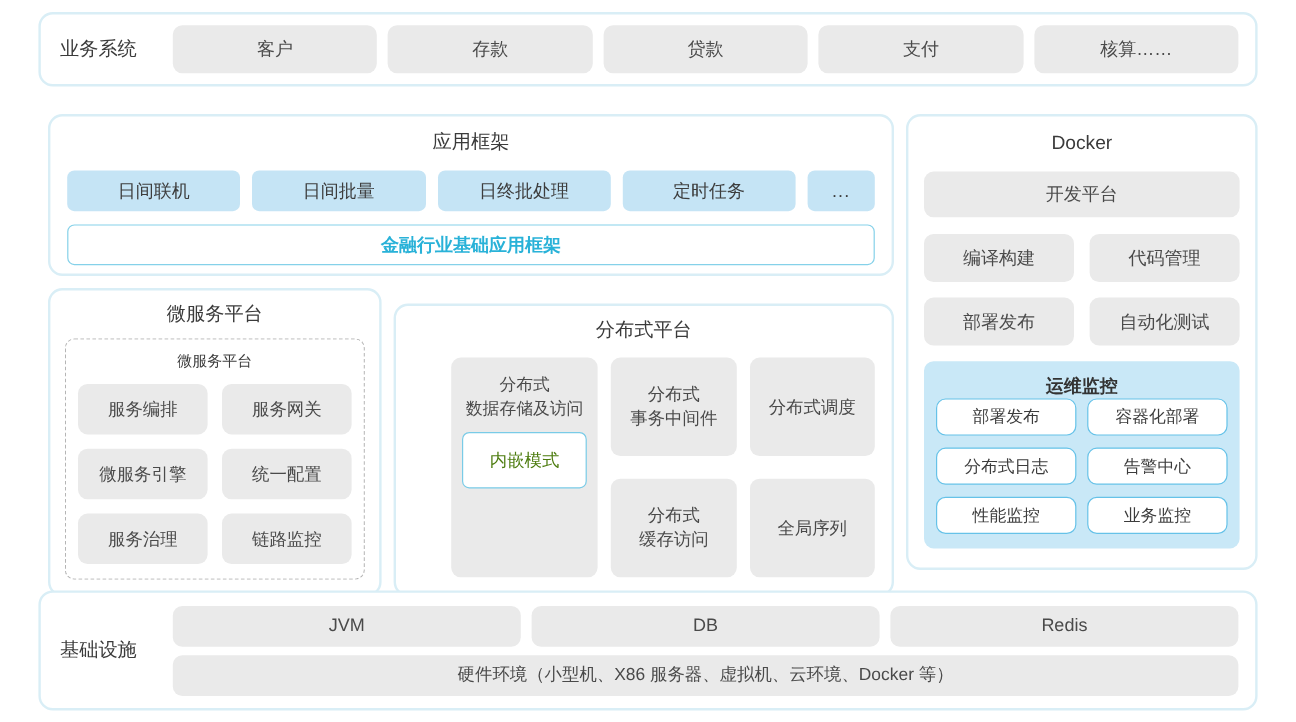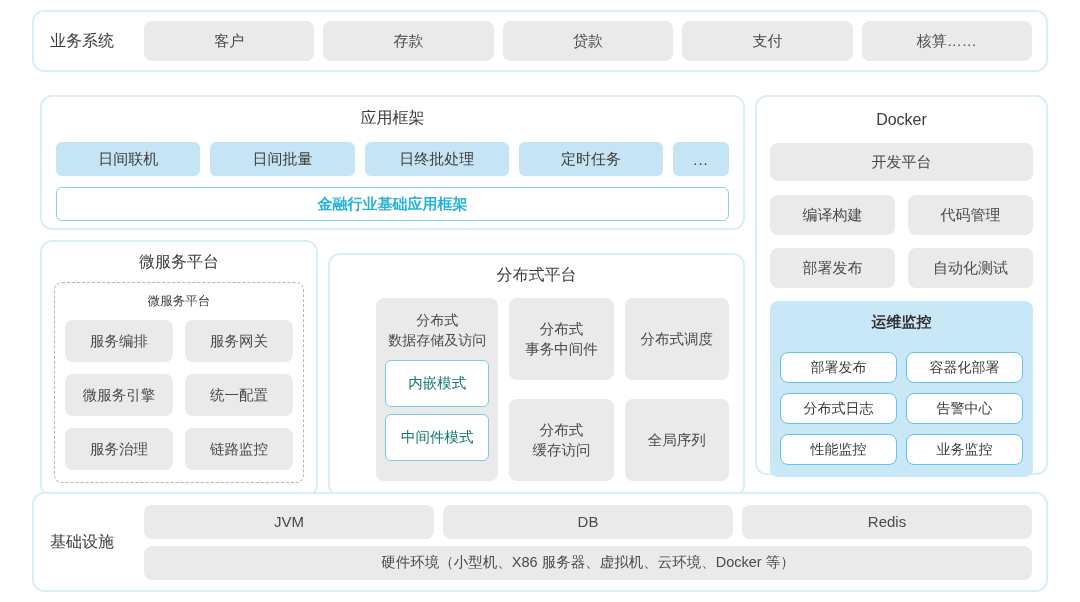--- a/index.html
+++ b/index.html
@@ -67,33 +67,33 @@
   
   .dist { flex:1; padding:10px 14px 14px; }
   .dist .card-title { margin-bottom:12px; }
   .dist-body { display:flex; gap:11px; height:183px;padding-left:32px; }
   .storage { flex:1; background:#eaeaea; border-radius:8px; padding:0 9px; display:flex; flex-direction:column; }
   .storage-title { font-size:14px; color:#4a4a4a; margin:13px 0 10px; }
   .mode-box {
     background:#fff; border:1.5px solid #79cbe7; border-radius:6px;
     height:47px; margin-bottom:7px;
     display:flex; align-items:center; justify-content:center;
-    font-size:14.5px; color:#0f766e;
+    font-size:14.5px; color:#4d7c0f;
   }
   .dist-col { flex:1; display:flex; flex-direction:column; gap:19px; }
   .dist-cell { flex:1; font-size:14.5px; }
 
   
   .devops { width:293px; height:380px; padding:10px 13px; }
   .devops .card-title { margin:4px 0 14px; }
   .gbox.wide { height:38px; margin-bottom:14px; }
   .devgrid { display:grid; grid-template-columns:1fr 1fr; gap:13px; margin-bottom:13px; }
   .devgrid .gbox { height:40px; }
   .monitor { background:#c9e8f7; border-radius:8px; padding:8px 10px 12px; }
-  .monitor-title { font-size:15px; font-weight:600; color:#333; text-align:center; margin:4px 0 20px; }
+  .monitor-title { font-size:15px; font-weight:600; color:#333; text-align:center; margin:4px 0 0; }
   .mongrid { display:grid; grid-template-columns:1fr 1fr; gap:10px 9px; }
   .wbox {
     background:#fff; border:1.5px solid #66c2e8; border-radius:8px;
     height:31px; display:flex; align-items:center; justify-content:center;
     font-size:14px; color:#3c3c3c;
   }
 
   
   .infra { top:492px; height:100px; }
   .infra-right { flex:1; display:flex; flex-direction:column; gap:7px; }
@@ -149,21 +149,20 @@
           </div>
         </section>
 
         <section class="card dist">
           <div class="card-title">分布式平台</div>
           <div class="dist-body">
             <div class="storage">
               <div class="storage-title pre">分布式
 数据存储及访问</div>
               <div class="mode-box">内嵌模式</div>
-              <div class="mode-box">中间件模式</div>
             </div>
             <div class="dist-col">
               <div class="gbox dist-cell pre">分布式
 事务中间件</div>
               <div class="gbox dist-cell pre">分布式
 缓存访问</div>
             </div>
             <div class="dist-col">
               <div class="gbox dist-cell">分布式调度</div>
               <div class="gbox dist-cell">全局序列</div>

